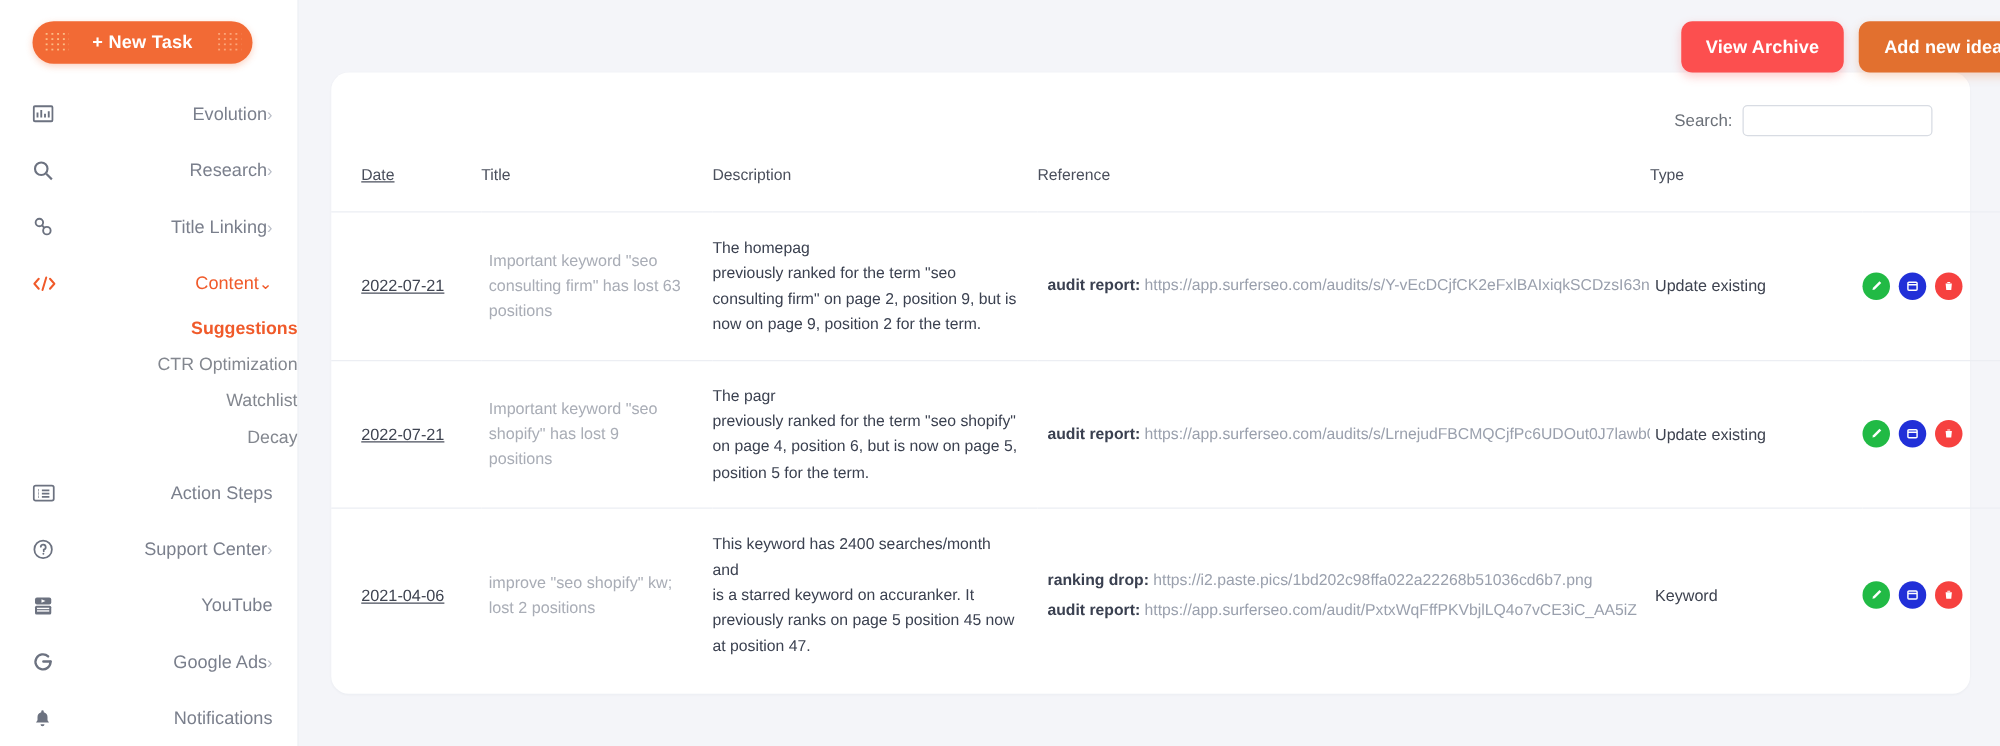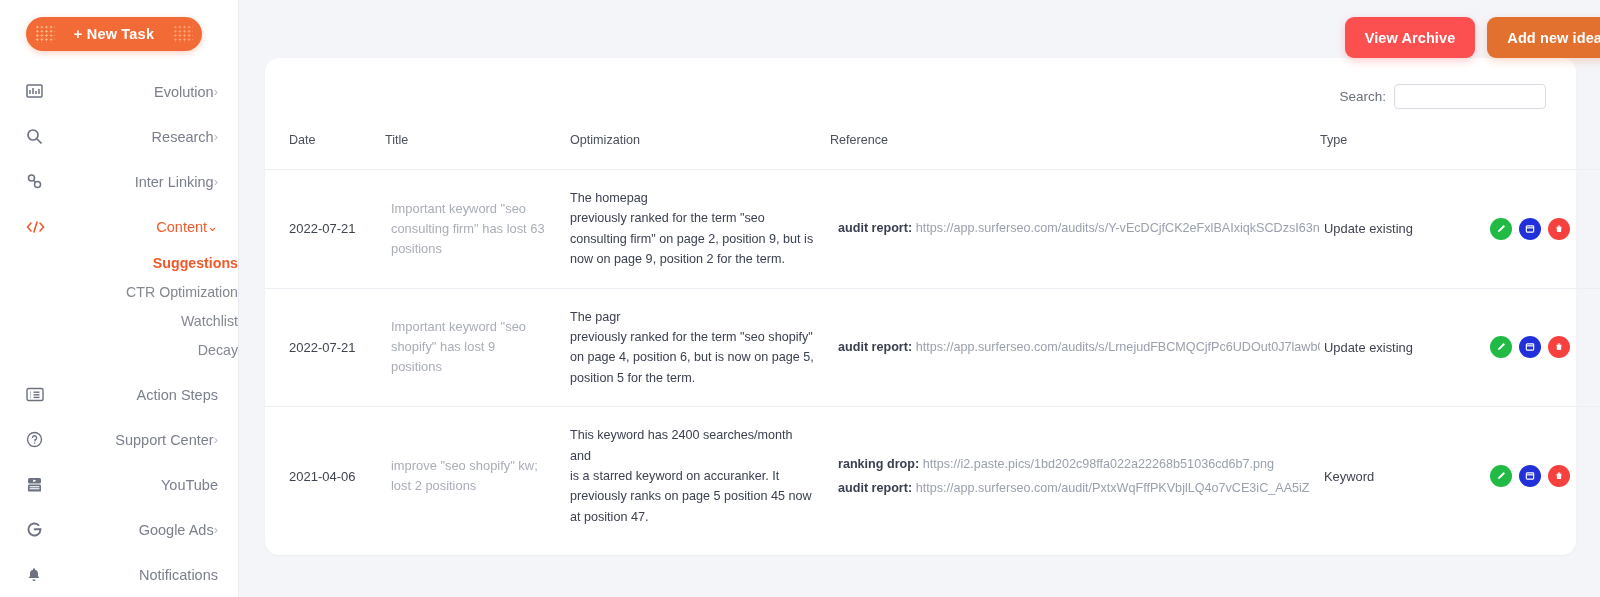--- a/index.html
+++ b/index.html
@@ -147,21 +147,21 @@
     text-align: left;
     padding: 24px 0 22px 0;
   }
   table.data td {
     font-size: 12.9px;
     color: #4a4f5c;
     vertical-align: middle;
     padding: 18px 0;
     border-top: 1px solid #eceef3;
   }
-  .c-date  { width: 120px; padding-left: 24px !important; }
+  .c-date  { width: 120px; padding-left: 24px !important; text-decoration: underline; }
   .c-title { width: 185px; }
   .c-desc  { width: 260px; }
   .c-ref   { width: 490px; }
   .c-type  { width: 170px; }
   .c-act   { width: 110px; }
 
   th.c-date  { padding-left: 24px !important; }
   th.c-title { padding-left: 6px; }
   th.c-desc  { padding-left: 2px; }
   th.c-ref   { padding-left: 8px; }
@@ -233,21 +233,21 @@
       </div>
 
       <div class="nav-item">
         <span class="ico">
           <svg width="17" height="17" viewBox="0 0 17 17" fill="none" stroke="currentColor" stroke-width="1.5">
             <circle cx="5.5" cy="5" r="3"></circle>
               <circle cx="11.5" cy="11.5" r="3"></circle>
             <line x1="7.6" y1="7.2" x2="9.5" y2="9.3"></line>
           </svg>
         </span>
-        <span class="lbl">Inter Linking</span>
+        <span class="lbl">Title Linking</span>
         <span class="chev">›</span>
       </div>
 
       <div class="nav-item active">
         <span class="ico">
           <svg width="19" height="14" viewBox="0 0 19 14" fill="none" stroke="currentColor" stroke-width="1.6" stroke-linecap="round" stroke-linejoin="round">
             <polyline points="5,3 1.5,7 5,11"></polyline>
               <line x1="8" y1="12" x2="11" y2="2"></line>
               <polyline points="14,3 17.5,7 14,11"></polyline>
           </svg>
@@ -344,21 +344,21 @@
       <div class="search-row">
         <span class="search-label">Search:</span>
         <input class="search-input" type="text" placeholder="" style="">
       </div>
 
       <table class="data">
         <thead>
           <tr>
             <th class="c-date">Date</th>
             <th class="c-title">Title</th>
-            <th class="c-desc">Optimization</th>
+            <th class="c-desc">Description</th>
             <th class="c-ref">Reference</th>
             <th class="c-type">Type</th>
             <th class="c-act"></th>
           </tr>
         </thead>
         <tbody>
 
           <tr>
             <td class="c-date"><span class="cell-date">2022-07-21</span></td>
             <td class="c-title">

